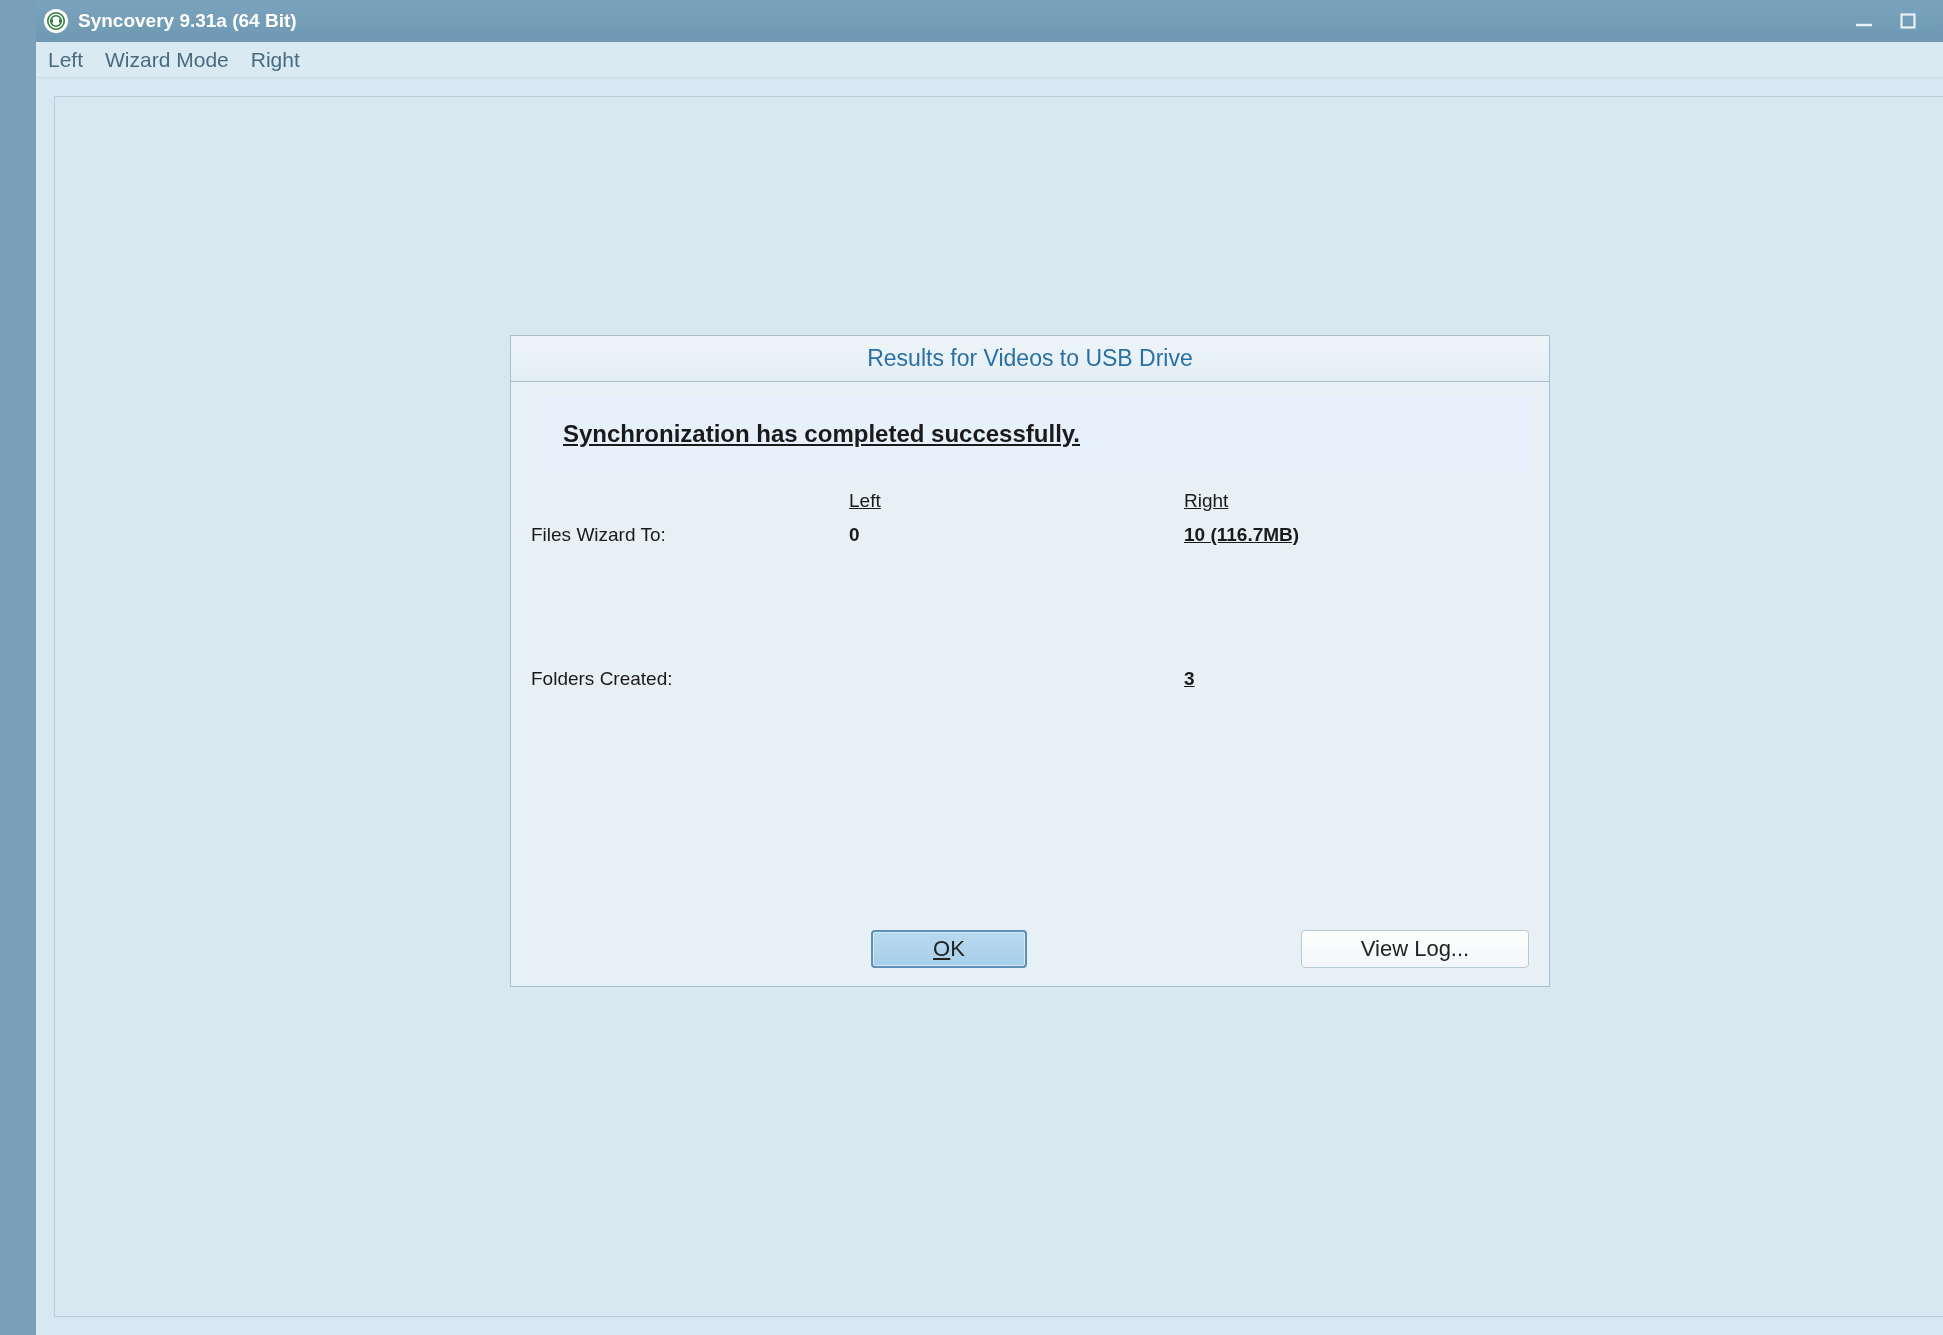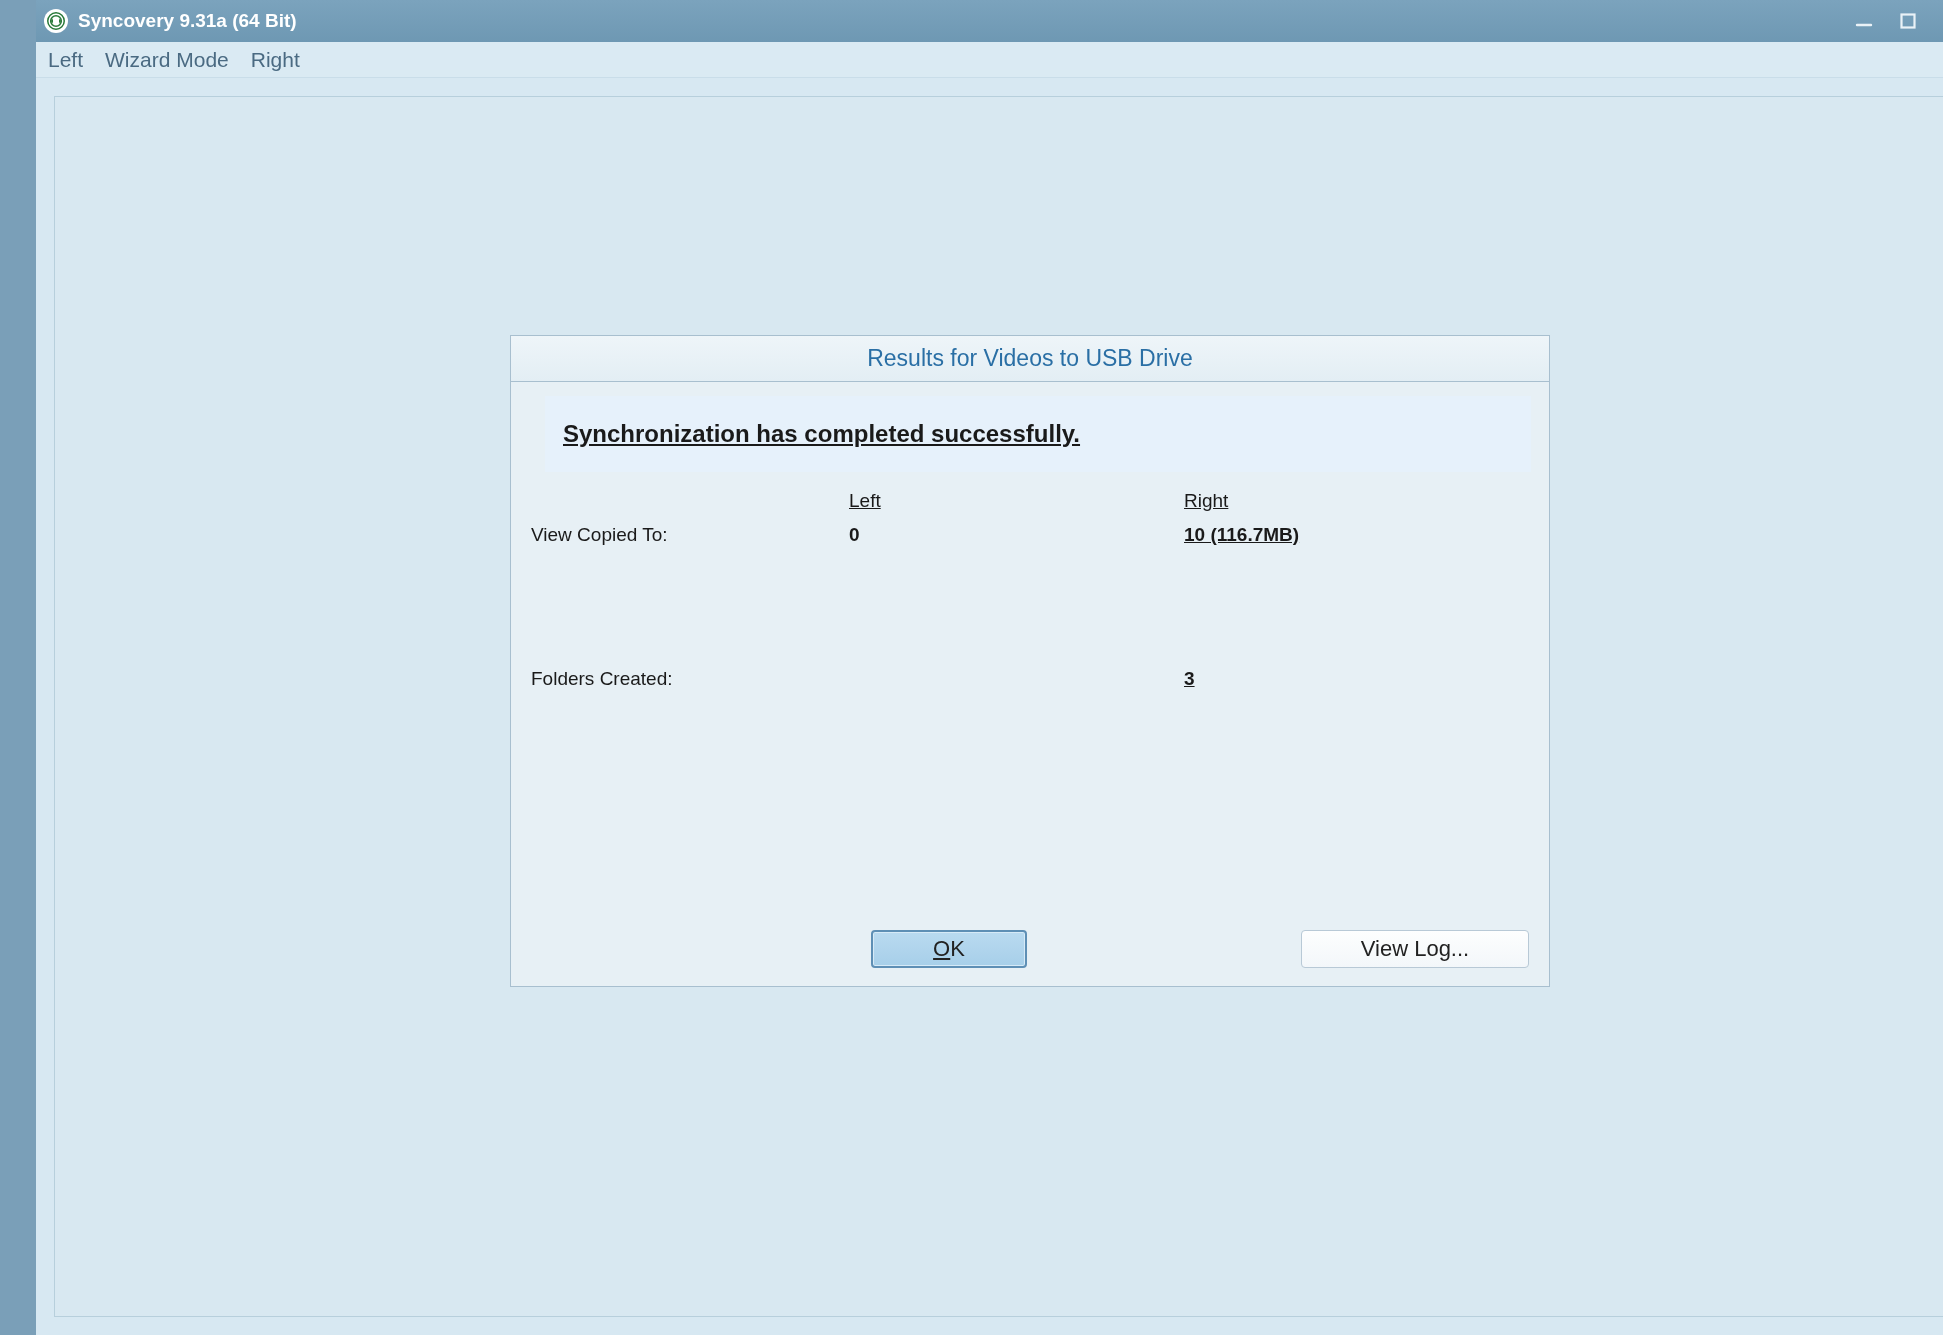--- a/index.html
+++ b/index.html
@@ -217,21 +217,21 @@
 
         <div class="status-band">Synchronization has completed successfully.</div>
 
         <div class="grid">
           <div class="grid-row">
             <div class="col-label"></div>
             <div class="col-left col-head">Left</div>
             <div class="col-right col-head">Right</div>
           </div>
           <div class="grid-row">
-            <div class="col-label">View Copied To:</div>
+            <div class="col-label">Files Wizard To:</div>
             <div class="col-left">0</div>
             <div class="col-right">10 (116.7MB)</div>
           </div>
           <div class="gap"></div>
           <div class="grid-row">
             <div class="col-label">Folders Created:</div>
             <div class="col-left"></div>
             <div class="col-right">3</div>
           </div>
         </div>

